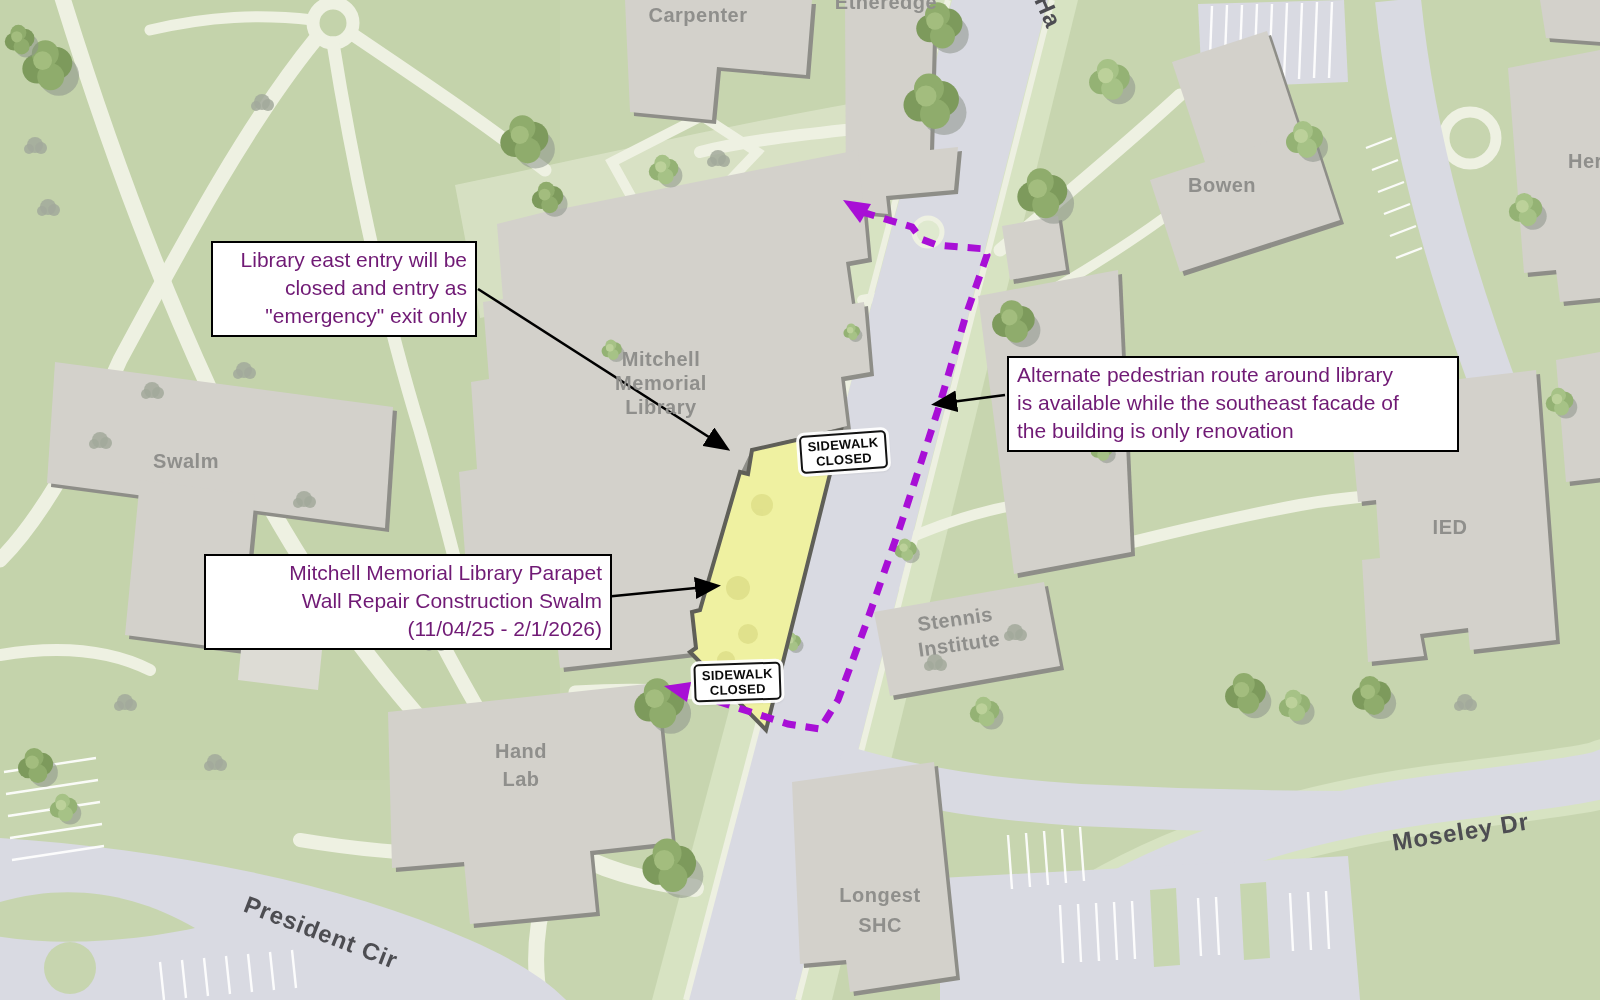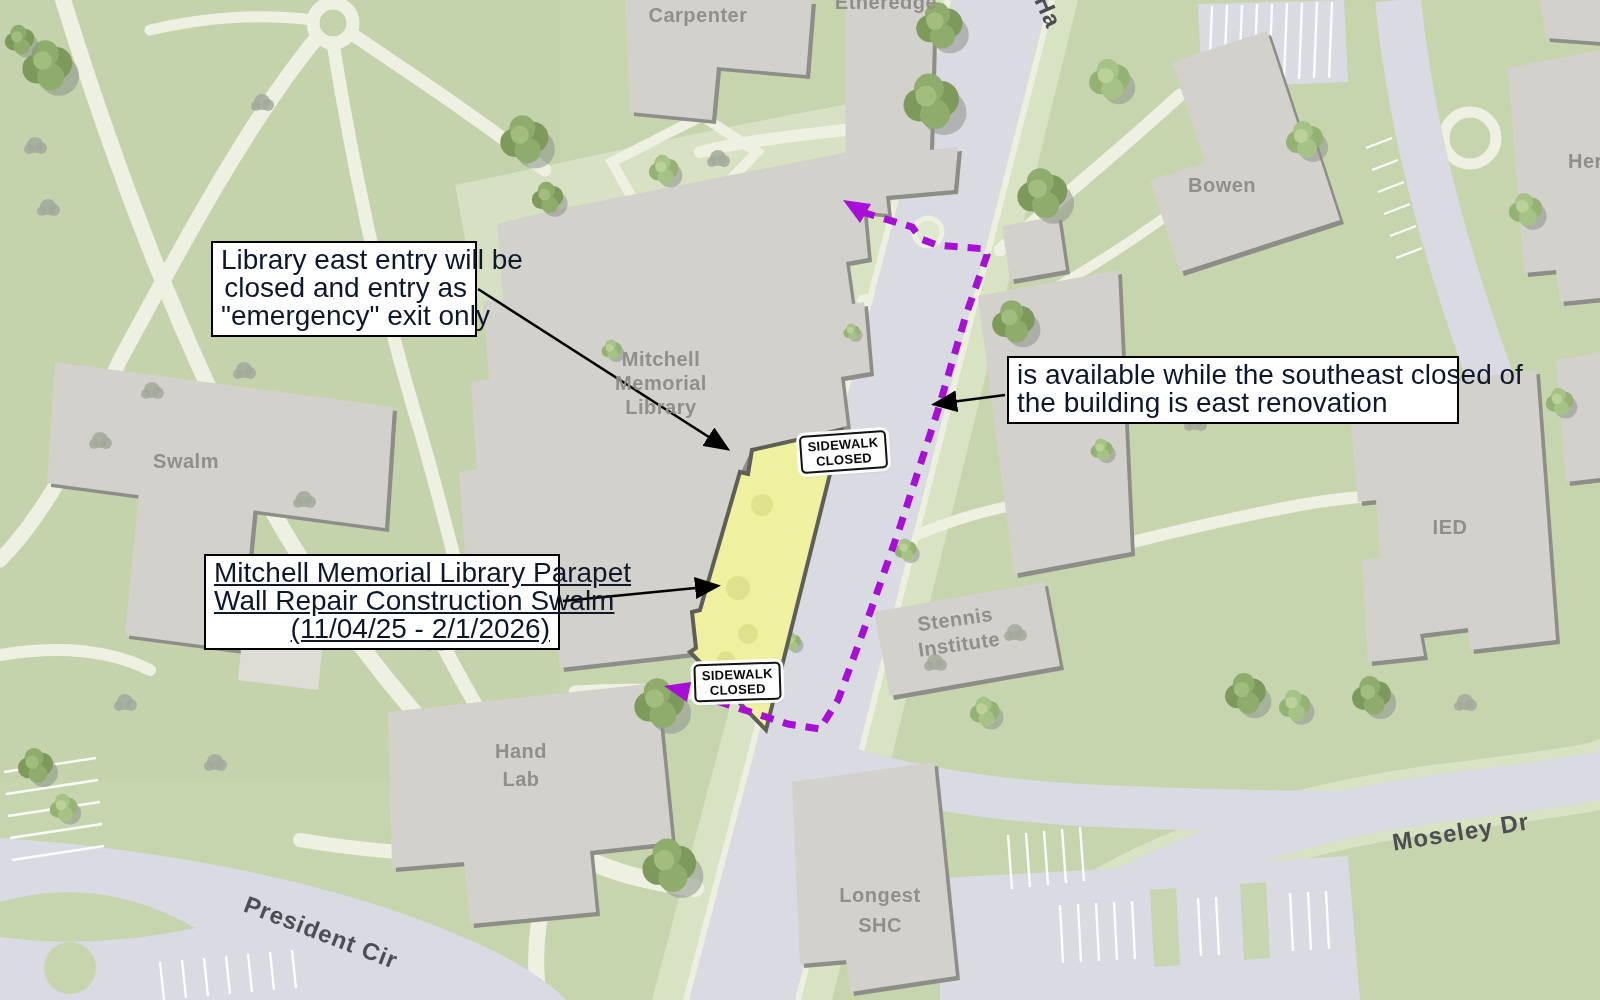--- a/index.html
+++ b/index.html
@@ -3,28 +3,28 @@
 <meta charset="utf-8">
 <style>
   html,body{margin:0;padding:0;background:#c7d5af;}
   .stage{position:relative;width:1600px;height:1000px;overflow:hidden;
          font-family:"Liberation Sans",sans-serif;}
   .stage svg{position:absolute;left:0;top:0;}
   svg text{font-family:"Liberation Sans",sans-serif;}
   .bldg-label{fill:#8f8f8c;font-weight:bold;font-size:20px;letter-spacing:.5px;}
   .street-label{fill:#4d4d52;font-weight:bold;font-size:24px;letter-spacing:1px;}
   .callout{position:absolute;background:#fff;border:2.5px solid #000;
-           box-sizing:border-box;padding:3px 8px 5px 8px;color:#0f172a;
-           font-size:28px;line-height:28px;white-space:nowrap;z-index:30;}
+           box-sizing:border-box;padding:3px 8px 5px 8px;color:#701a75;
+           font-size:21px;line-height:28px;white-space:nowrap;z-index:30;}
   .callout span{display:block;}
   .c-right{text-align:right;}
   .c-left{text-align:left;}
   #callout-east-entry{left:211px;top:241px;width:266px;}
   #callout-alt-route{left:1007px;top:356px;width:452px;}
-  #callout-construction{left:204px;top:554px;width:356px;text-decoration:underline;}
+  #callout-construction{left:204px;top:554px;width:408px;}
   .sign{position:absolute;background:#fff;border:2.5px solid #121212;border-radius:5px;
         padding:2px 6px;text-align:center;font-weight:bold;font-size:13px;line-height:15px;
         letter-spacing:.3px;color:#0a0a0a;z-index:25;
         box-shadow:0 0 0 3px rgba(255,255,255,.95), 1px 2px 3px rgba(0,0,0,.25);}
   .sign span{display:block;}
   #sign-north{left:800px;top:433px;transform:rotate(-4deg);}
   #sign-south{left:694px;top:663px;transform:rotate(-2deg);}
 </style>
 </head>
 <body>
@@ -492,22 +492,23 @@
     <text class="street-label" transform="translate(318,940) rotate(21)" text-anchor="middle">President Cir</text>
   </g>
 </svg>
 
 <div class="callout c-right" id="callout-east-entry">
   <span>Library east entry will be</span>
   <span>closed and entry as</span>
   <span>"emergency" exit only</span>
 </div>
 <div class="callout c-left" id="callout-alt-route">
-  <span>is available while the southeast closed of</span>
-  <span>the building is east renovation</span>
+  <span>Alternate pedestrian route around library</span>
+  <span>is available while the southeast facade of</span>
+  <span>the building is only renovation</span>
 </div>
 <div class="callout c-right" id="callout-construction">
   <span>Mitchell Memorial Library Parapet</span>
   <span>Wall Repair Construction Swalm</span>
   <span>(11/04/25 - 2/1/2026)</span>
 </div>
 
 <div class="sign" id="sign-north">
   <span>SIDEWALK</span>
   <span>CLOSED</span>

